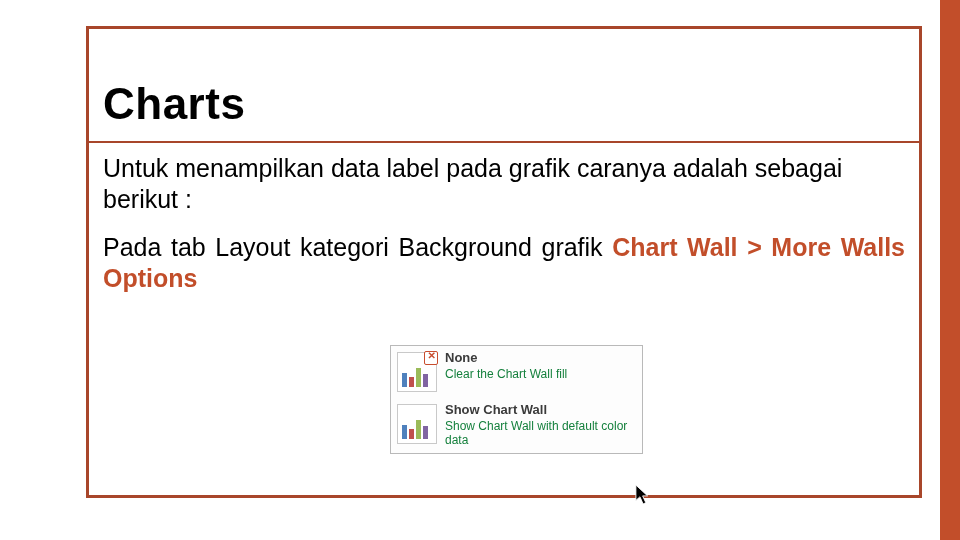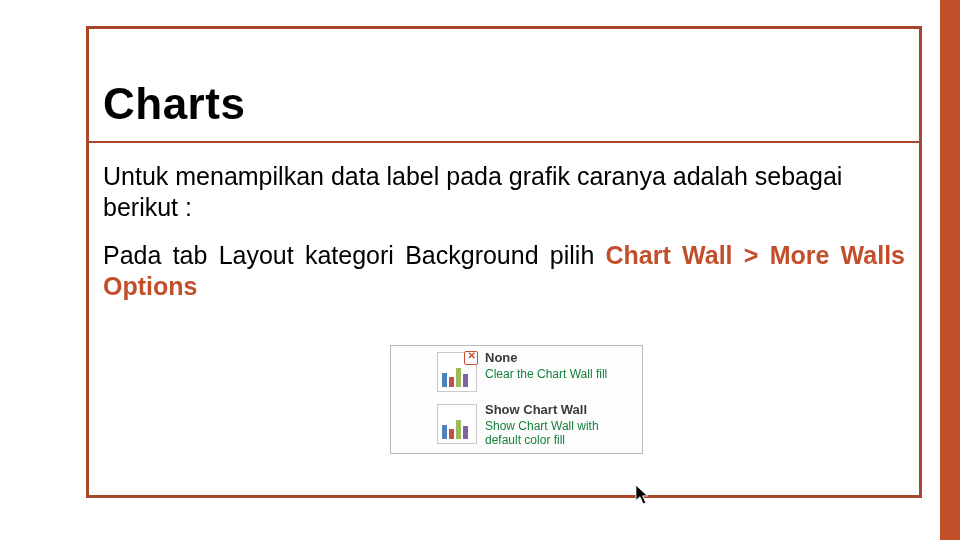--- a/index.html
+++ b/index.html
@@ -31,41 +31,40 @@
     letter-spacing: 0.5px;
   }
   .rule {
     position: absolute;
     left: 0; right: 0; top: 112px;
     height: 0;
     border-top: 2px solid #a8462a;
   }
   .body {
     position: absolute;
-    left: 14px; right: 14px; top: 132px;
+    left: 14px; right: 14px; top: 124px;
     font-size: 25px;
     color: #000;
     line-height: 1.22;
   }
   .p1 { margin-bottom: 18px; font-weight:400; }
   .p2 { text-align: justify; font-weight:400; }
   .accent { color: #c24e2a; font-weight: 700; }
   .bold { font-weight: 700; }
 
   
   .dropdown {
     position: absolute;
     left: 301px; top: 316px;
     width: 253px;
     font-family: "Segoe UI", Tahoma, sans-serif;
   }
   .dd-main {
     border: 1px solid #b9b9b9;
     background: #fdfdfd;
-    padding-left: 40px;
   }
   .dd-item {
     display: flex;
     align-items: flex-start;
     padding: 4px 8px 6px 6px;
     gap: 8px;
   }
   .dd-item + .dd-item { border-top: 0; }
   .thumb {
     width: 40px; height: 40px;
@@ -140,21 +139,21 @@
 <div class="slide">
   <div class="side-bar"></div>
 
   <div class="content-frame">
     <div class="title">Charts</div>
     <div class="rule"></div>
 
     <div class="body">
       <p class="p1">Untuk menampilkan data label pada grafik caranya adalah sebagai berikut :</p>
       <p class="p2">
-        <span>Pada tab Layout kategori Background pilih </span><span class="accent bold">Chart Wall &gt; More Walls Options</span>
+        <span>Pada tab Layout kategori Background grafik </span><span class="accent bold">Chart Wall &gt; More Walls Options</span>
       </p>
     </div>
 
     <div class="dropdown">
       <div class="dd-main">
         <div class="dd-item">
           <div class="thumb none">
             <div class="wall"></div>
             <div class="chart">
                 <div class="bar1"></div>
@@ -173,21 +172,21 @@
             <div class="wall"></div>
             <div class="chart">
                 <div class="bar1"></div>
                 <div class="bar2"></div>
                 <div class="bar3"></div>
                 <div class="bar4"></div>
               </div>
           </div>
           <div class="dd-text">
             <div class="dd-title">Show Chart Wall</div>
-            <div class="dd-desc">Show Chart Wall with default color fill</div>
+            <div class="dd-desc">Show Chart Wall with default color data</div>
           </div>
         </div>
       </div>
     </div>
 
     <svg class="cursor" viewBox="0 0 20 24">
       <path d="M1 1 L1 18 L5.5 14 L9 22 L12 20.5 L8.5 13 L14 13 Z" fill="#000" stroke="#fff" stroke-width="1"></path>
     </svg>
   </div>
 </div>

